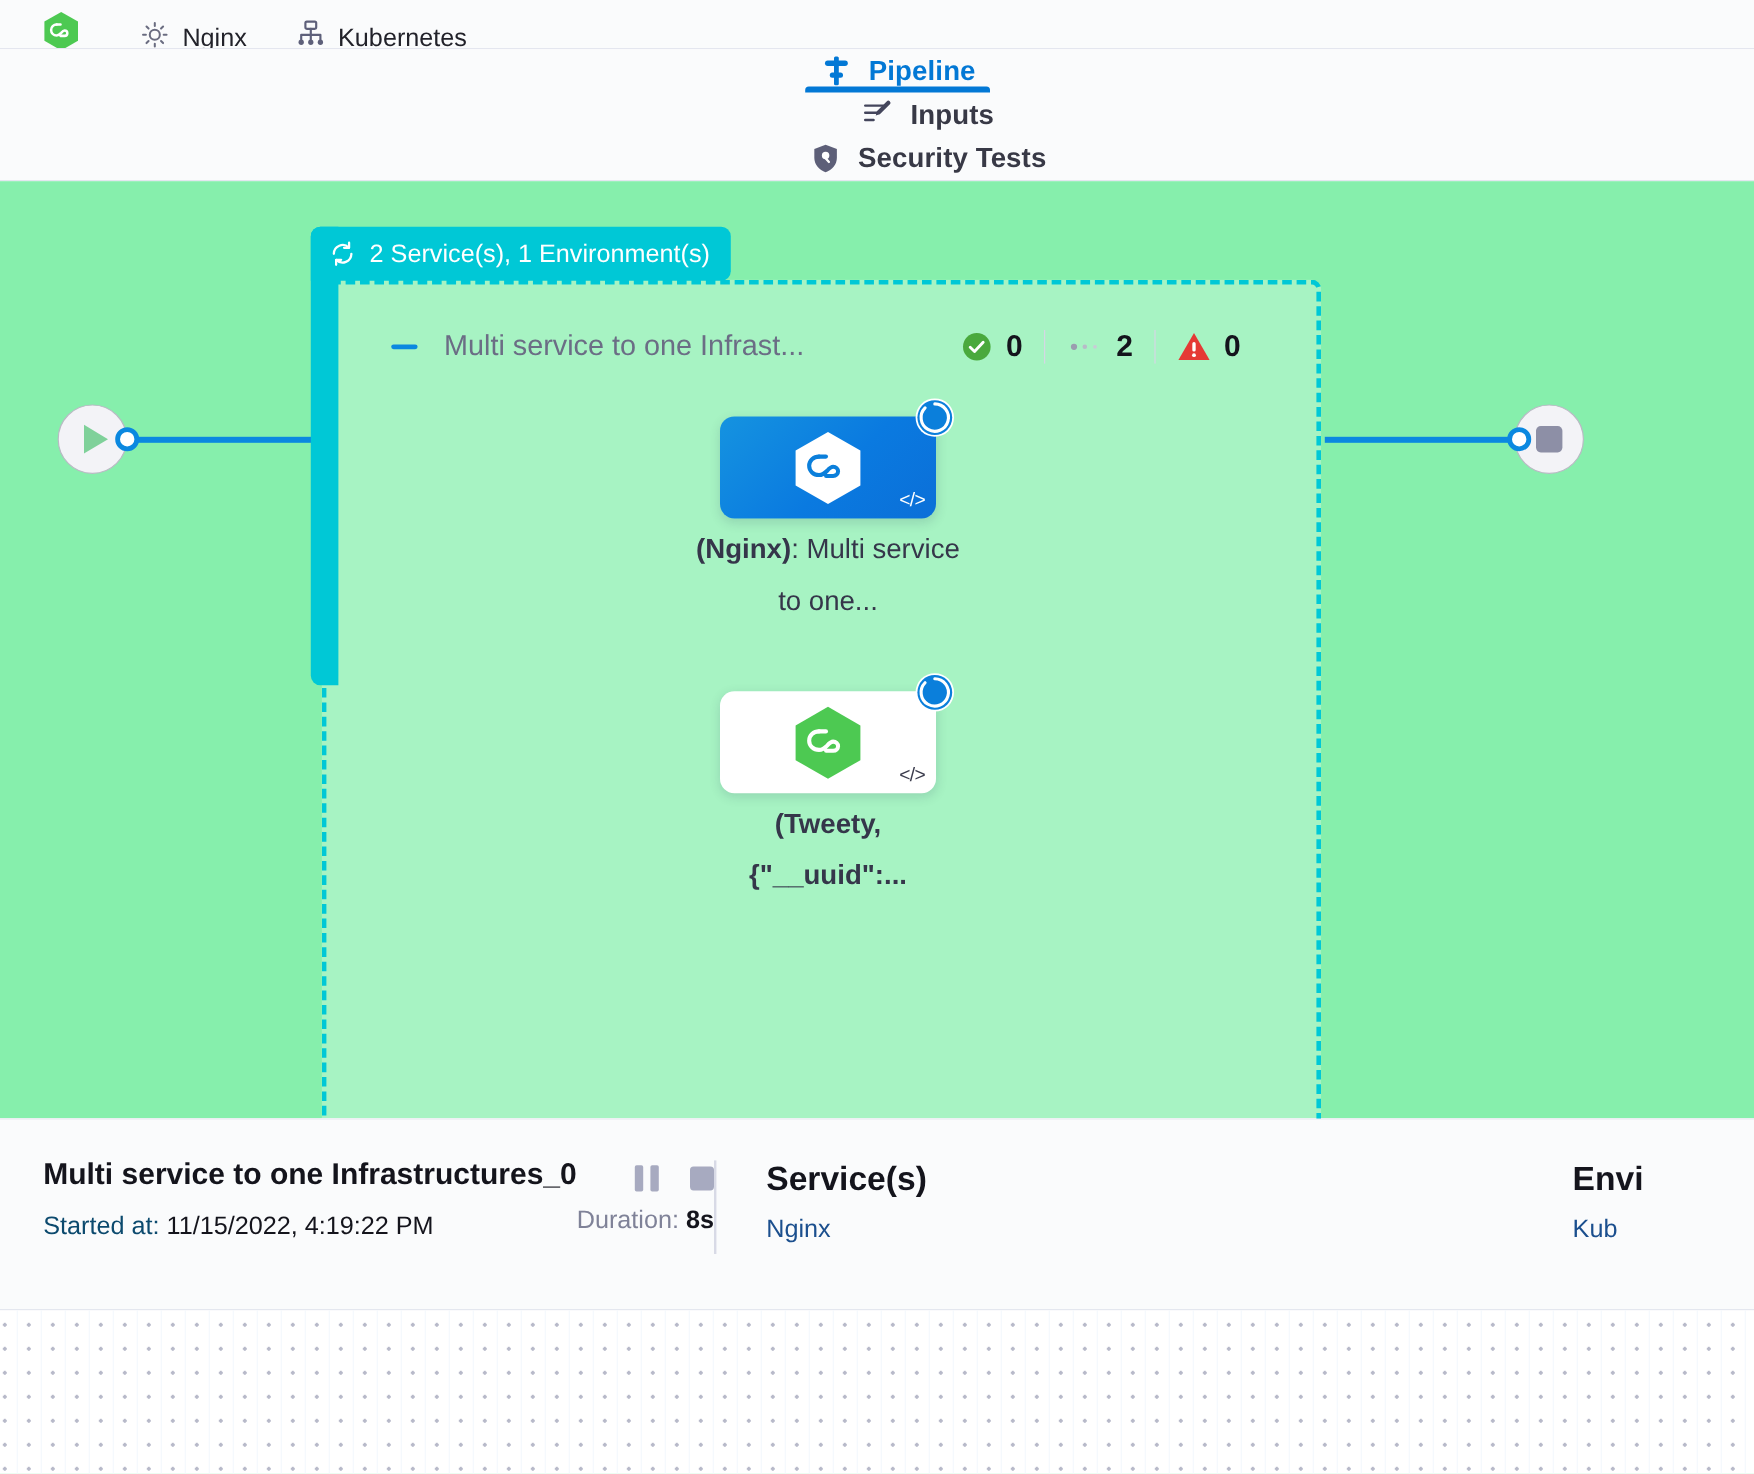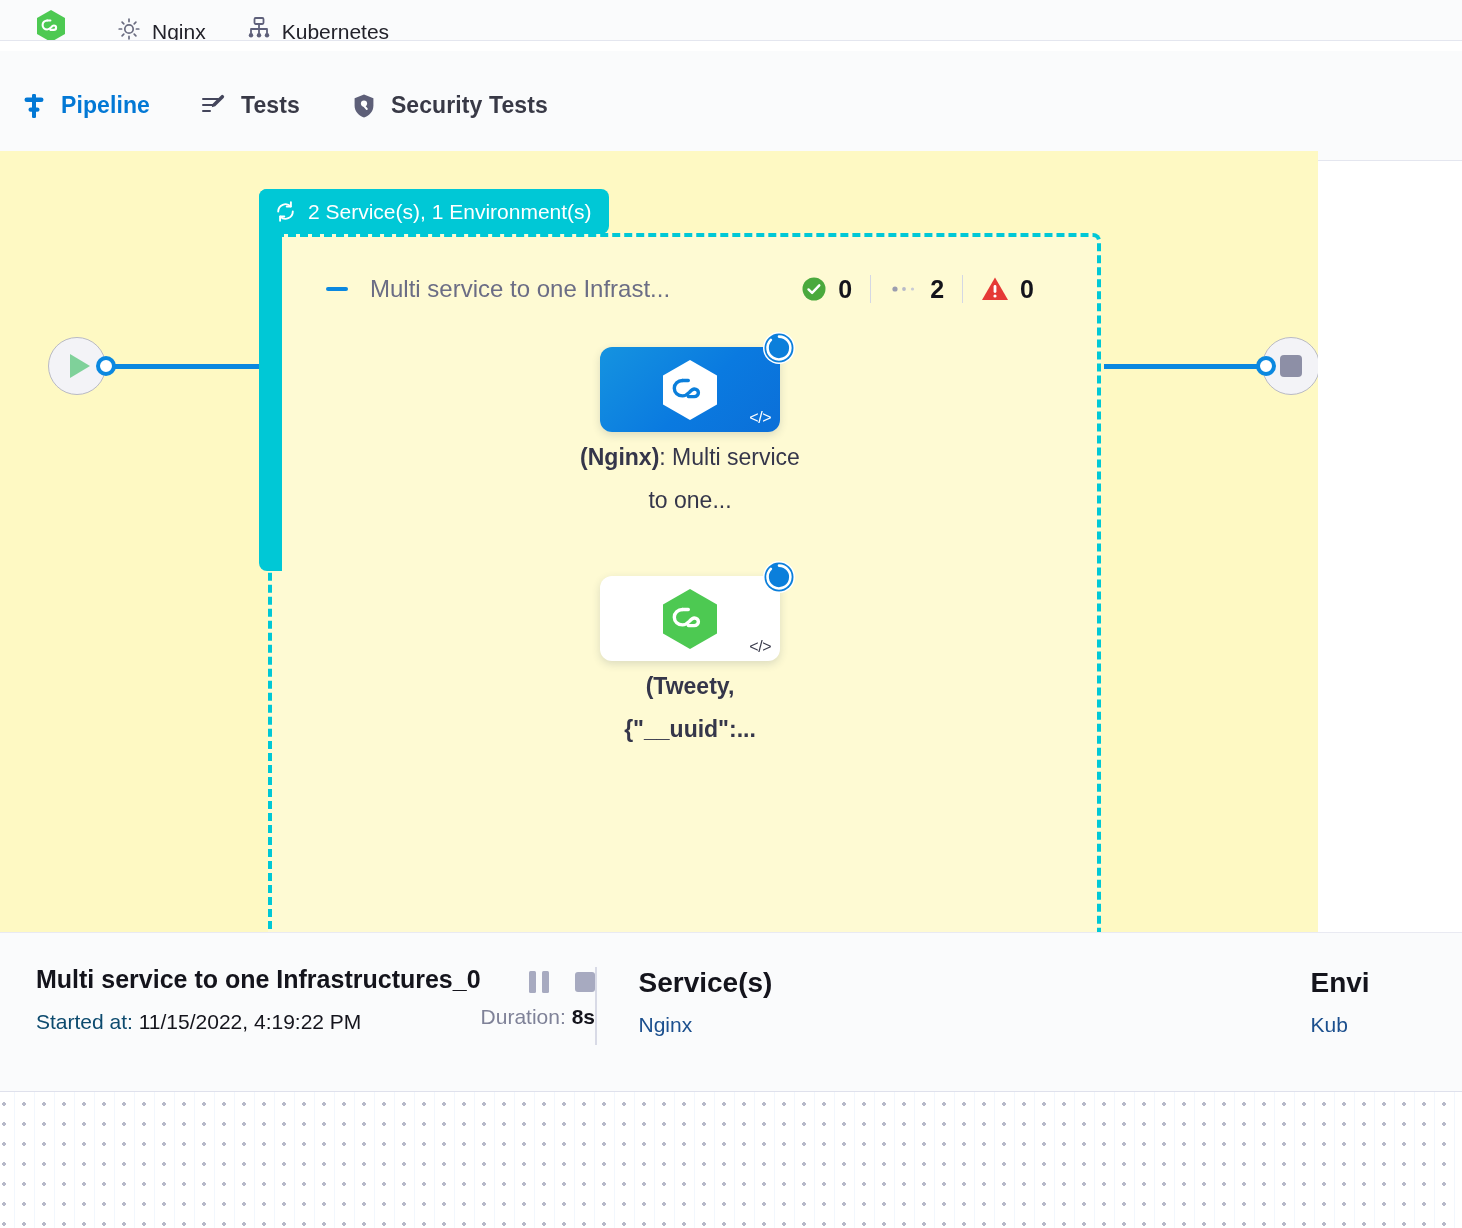--- a/index.html
+++ b/index.html
@@ -48,27 +48,28 @@
     top: 2px;
   }
   .icon-gear, .icon-infra {
     width: 26px; height: 26px;
     position: relative; top: 2px;
   }
 
   
   .tabbar {
     position: absolute;
-    left: 0; top: 51px;
+    left: 0; top: 41px;
     width: 1462px; height: 110px;
     background: #fafbfc;
     border-bottom: 1px solid #e4e6ef;
     display: flex;
     align-items: center;
-    padding-left: 20px;
+    padding-left: 34px;
+    flex-direction: column;
   }
   .tab {
     display: flex;
     align-items: center;
     gap: 13px;
     height: 110px;
     padding: 0 0px;
     cursor: pointer;
     position: relative;
   }
@@ -90,22 +91,22 @@
     background: #0278d5;
     display: none;
   }
   .tab.active .tab-underline { display: block; }
   .tab-icon { width: 28px; height: 28px; display: block; }
 
   
   .canvas {
     position: absolute;
     left: 0; top: 151px;
-    width: 1318px; height: 781px;
-    background: #fef9c3;
+    width: 1462px; height: 781px;
+    background: #86efac;
     overflow: hidden;
   }
 
   
   .endnode {
     position: absolute;
     width: 58px; height: 58px;
     border-radius: 50%;
     background: #f3f3f7;
     border: 1.6px solid #b9bac4;
@@ -441,21 +442,21 @@
     <span class="tab-underline"></span>
   </div>
 
   <div class="tab">
     <svg class="tab-icon" viewBox="0 0 28 28">
       <g stroke="#44465c" stroke-width="2" stroke-linecap="round">
         <path d="M3 7h15M3 13h11M3 19h7"></path>
       </g>
       <path d="M24.6 4.6l-1.2-1.2a1.6 1.6 0 0 0-2.3 0l-8.4 8.4-.9 3.4 3.4-.9 8.4-8.4a1.6 1.6 0 0 0 0-2.3z" fill="#44465c"></path>
     </svg>
-    <span class="tab-label">Tests</span>
+    <span class="tab-label">Inputs</span>
 
   </div>
 
 
   <div class="tab">
     <svg class="tab-icon" viewBox="0 0 28 28">
       <path d="M14 2.6l9.4 3.6v7.3c0 6-4.1 10-9.4 12-5.3-2-9.4-6-9.4-12V6.2z" fill="#5d5f78"></path>
       <circle cx="14" cy="11.6" r="3.1" fill="#ffffff"></circle>
       <path d="M14 13.8l2.8 3.2" stroke="#ffffff" stroke-width="1.9" stroke-linecap="round" fill="none"></path>
     </svg>

